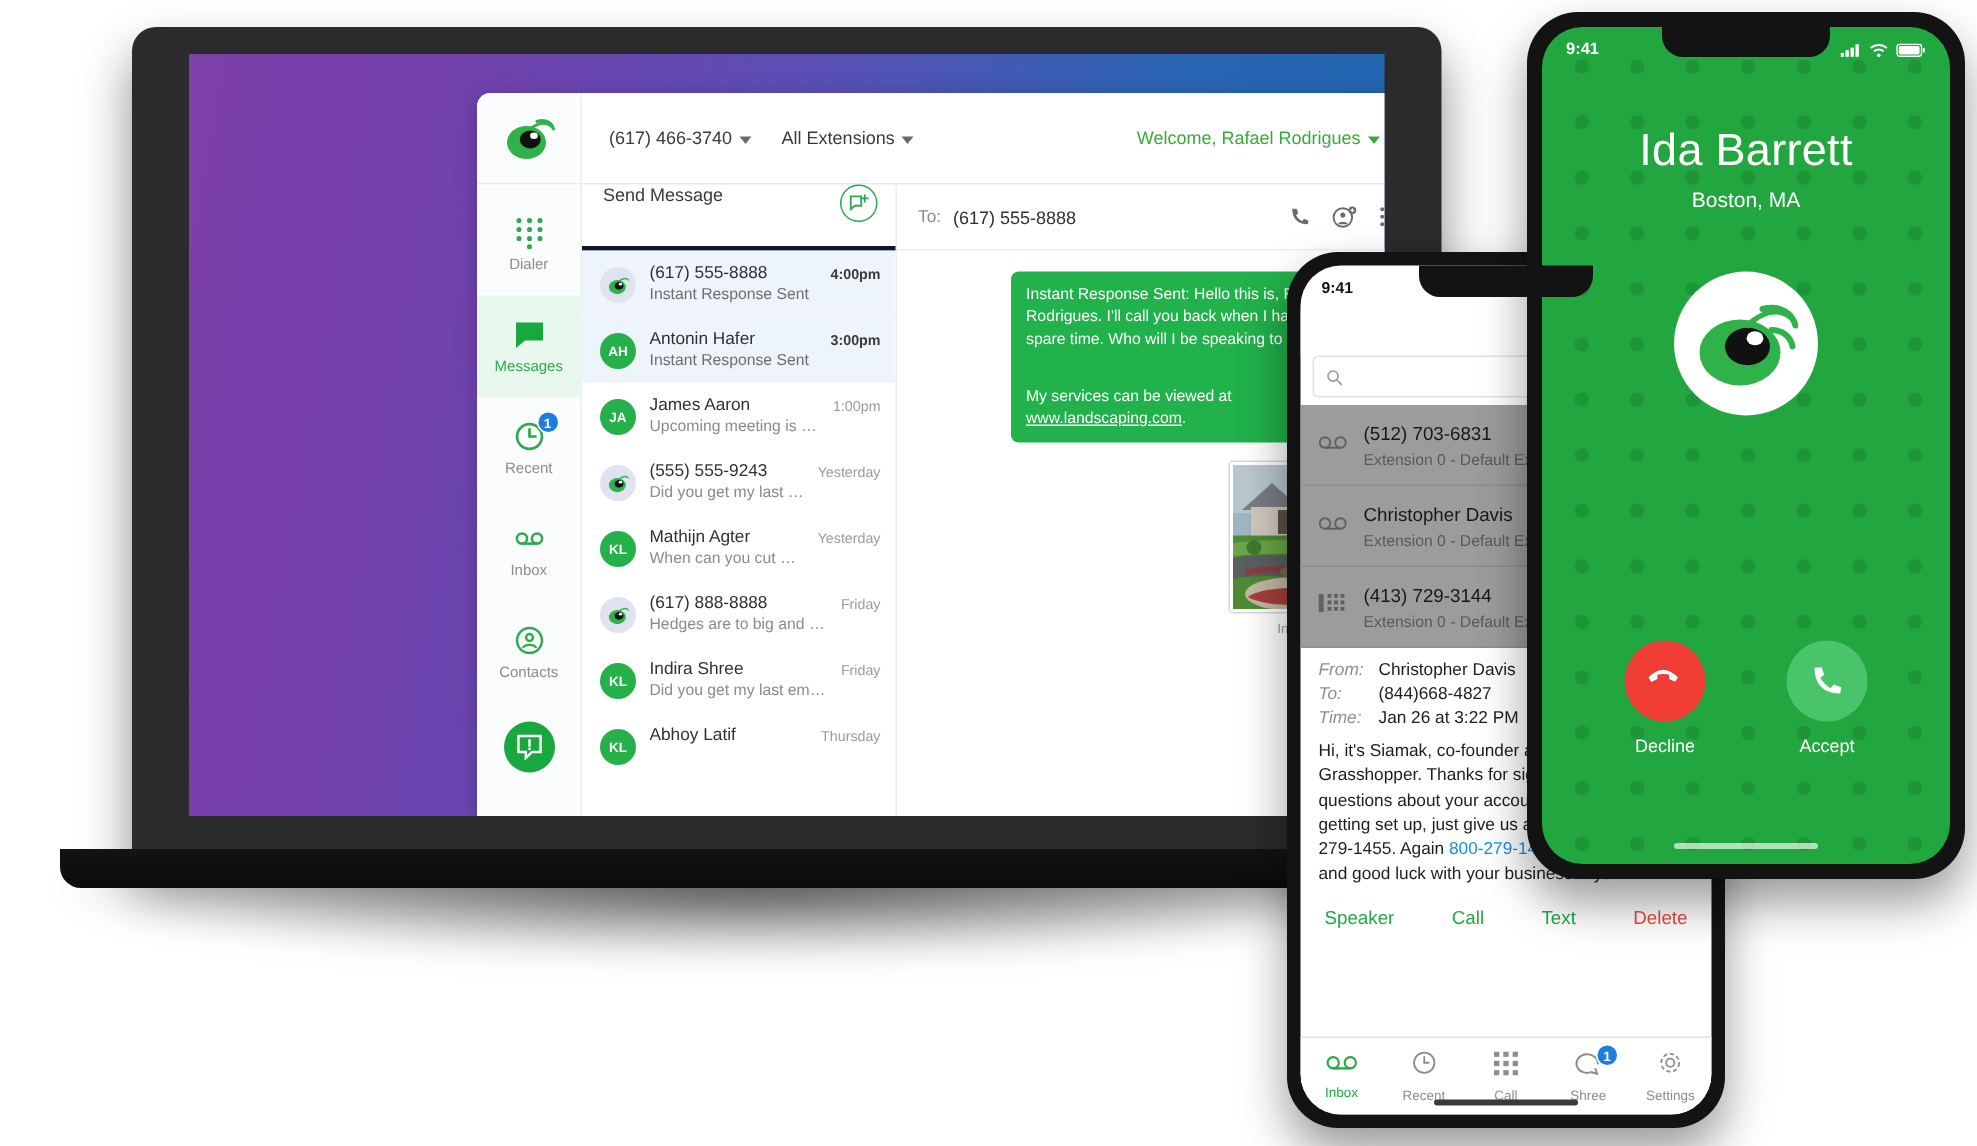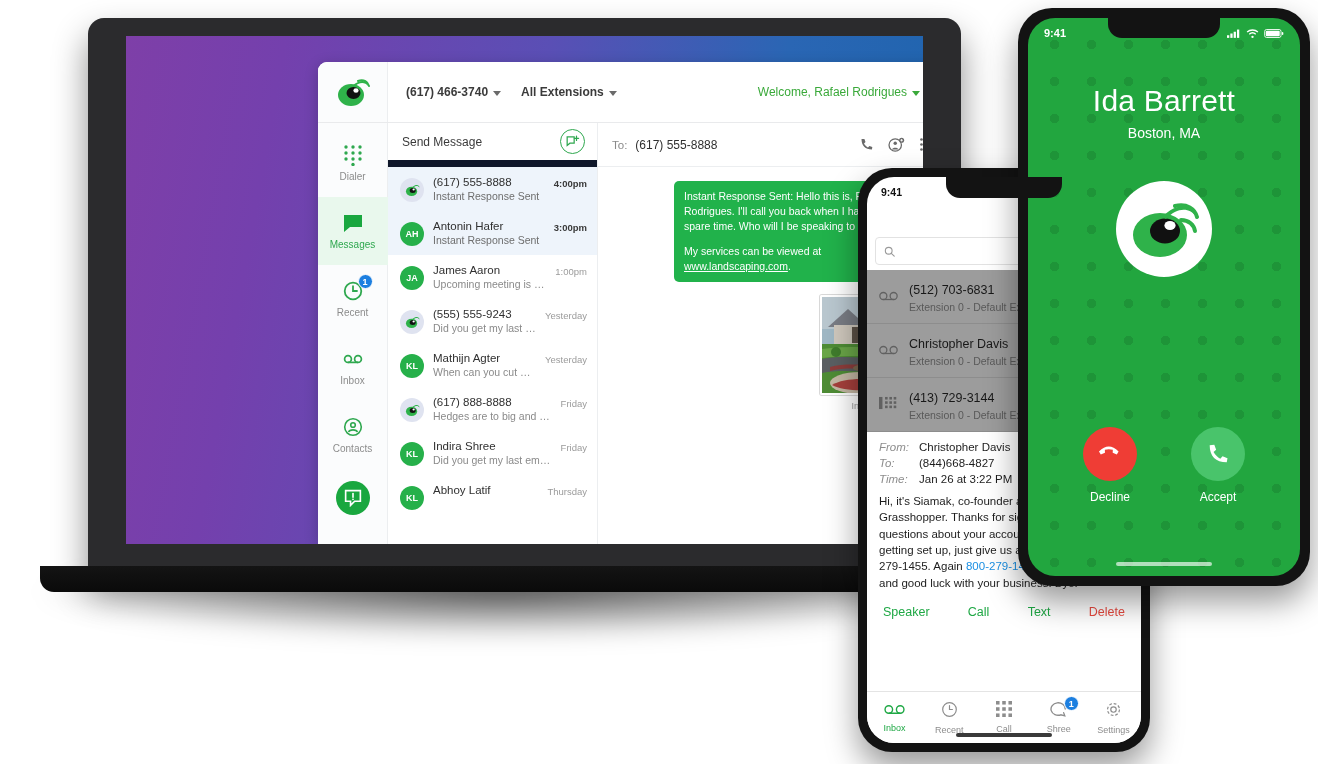--- a/index.html
+++ b/index.html
@@ -45,21 +45,21 @@
     font-size: 11px; color: #3a3a3a;
   }
   .app-top { display: flex; height: 61px; border-bottom: 1px solid #e9eaec; flex: none; }
   .logo-cell {
     width: 70px; display: flex; align-items: center; justify-content: center;
     border-right: 1px solid #eceef0; background: #fbfcfd; flex: none;
   }
   .gh-eye { width: 34px; height: 30px; }
   .top-controls { flex: 1; display: flex; align-items: center; padding: 0 18px; }
   .tcl { display: flex; align-items: center; gap: 20px; }
-  .dd { display: flex; align-items: center; gap: 5px; font-size: 12px; color: #3b3b3b; cursor: pointer; font-weight: bold; }
+  .dd { display: flex; align-items: center; gap: 5px; font-size: 12px; color: #3b3b3b; cursor: pointer; }
   .caret { width: 0; height: 0; border-left: 4px solid transparent; border-right: 4px solid transparent;
            border-top: 5px solid #6a6a6a; margin-top: 2px; }
   .welcome { margin-left: auto; display: flex; align-items: center; gap: 5px; color: #3aa93a; font-size: 12px; cursor: pointer; }
   .welcome .caret { border-top-color: #3aa93a; }
 
   .app-body { flex: 1; display: flex; min-height: 0; }
 
   
   .sidebar { width: 70px; background: #fbfcfd; border-right: 1px solid #eceef0; flex: none;
              display: flex; flex-direction: column; align-items: center; padding-top: 6px; }
@@ -72,22 +72,22 @@
   .badge {
     position: absolute; top: -6px; right: -9px; min-width: 15px; height: 15px; border-radius: 8px;
     background: #1c7fe0; color: #fff; font-size: 9px; line-height: 15px; text-align: center; padding: 0 3px;
     font-weight: bold; border: 1.5px solid #fbfcfd;
   }
   .fab { width: 34px; height: 34px; border-radius: 50%; background: #19a73f;
          display: flex; align-items: center; justify-content: center; margin-top: 12px; cursor: pointer; }
 
   
   .conv-col { width: 210px; border-right: 1px solid #eceef0; flex: none; display: flex; flex-direction: column; min-height: 0; }
-  .conv-head { height: 44px; display: flex; align-items: center; padding: 0 12px 0 14px;
-               border-bottom: 7px solid #0f172a; flex: none; }
+  .conv-head { height: 44px; display: flex; padding: 0 12px 0 14px;
+               border-bottom: 3px solid #0f172a; flex: none; }
   .conv-head-title { font-size: 12px; color: #3a3a3a; }
   .compose-btn { margin-left: auto; width: 25px; height: 25px; border-radius: 50%;
                  border: 1.6px solid #2fa84f; display: flex; align-items: center; justify-content: center; cursor: pointer; }
   .conv-list { flex: 1; overflow: hidden; }
   .conv-row { display: flex; gap: 9px; padding: 9px 10px 9px 12px; cursor: pointer; align-items: flex-start; }
   .conv-row.unread { background: #eef4fb; }
   .avatar { width: 24px; height: 24px; border-radius: 50%; flex: none; display: flex;
             align-items: center; justify-content: center; color: #fff; font-size: 9px; font-weight: bold; margin-top: 2px; }
   .avatar.eye { background: #dfe3f0; }
   .avatar.eye svg { width: 15px; height: 14px; }
@@ -103,21 +103,21 @@
   .thread-head { height: 44px; display: flex; align-items: center; gap: 8px; padding: 0 14px;
                  border-bottom: 1px solid #eceef0; flex: none; }
   .to-lbl { font-size: 11.5px; color: #8a8a8a; }
   .to-num { font-size: 12px; color: #303030; }
   .th-actions { margin-left: auto; display: flex; align-items: center; gap: 14px; }
   .th-actions svg { cursor: pointer; }
   .thread-body { flex: 1; padding: 14px 14px 6px; overflow: hidden; display: flex; flex-direction: column; align-items: flex-end; }
   .bubble { background: #21b24b; color: #fff; border-radius: 5px; padding: 8px 10px;
             max-width: 250px; font-size: 10.5px; line-height: 1.45; }
   .bubble a { color: #fff; text-decoration: underline; }
-  .bubble p + p { margin-top: 9px; }
+  .bubble p + p { margin-top: 22px; }
   .photo-msg { margin-top: 13px; width: 104px; }
   .photo-frame { width: 104px; height: 100px; border: 2px solid #fff; border-radius: 2px;
                  box-shadow: 0 0 0 1px #d8d8d8; overflow: hidden; position: relative; }
   .meta-line { font-size: 9px; color: #9b9b9b; text-align: right; margin-top: 6px; }
   .composer { flex: none; height: 44px; border-top: 1px solid #eceef0; display: flex; align-items: center;
               gap: 9px; padding: 0 14px; }
   .composer-input { flex: 1; font-size: 11px; color: #a6a6a6; display: flex; align-items: center; gap: 2px; }
   .caretbar { width: 1px; height: 13px; background: #555; display: inline-block; }
 
   

